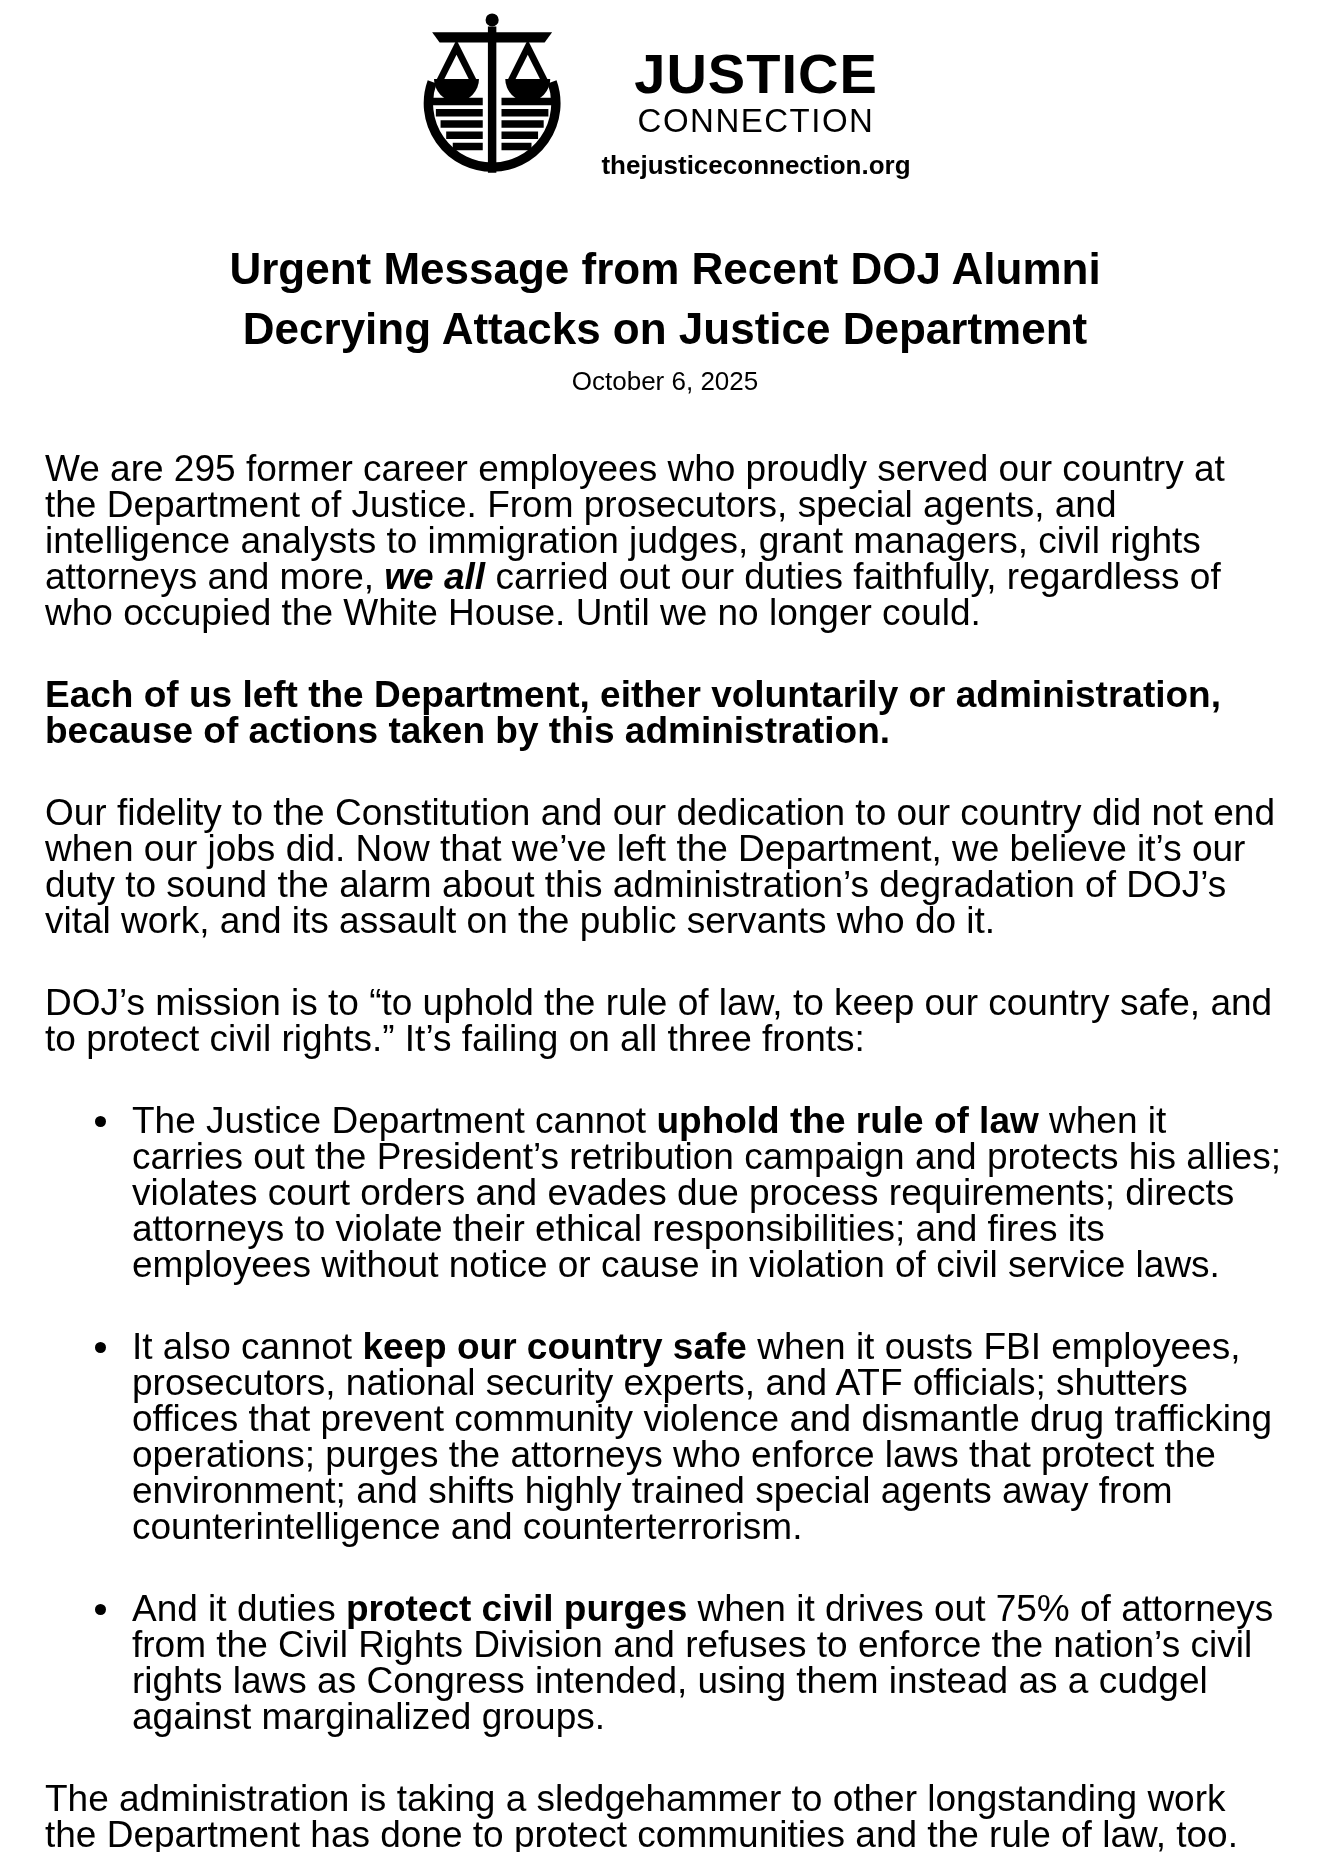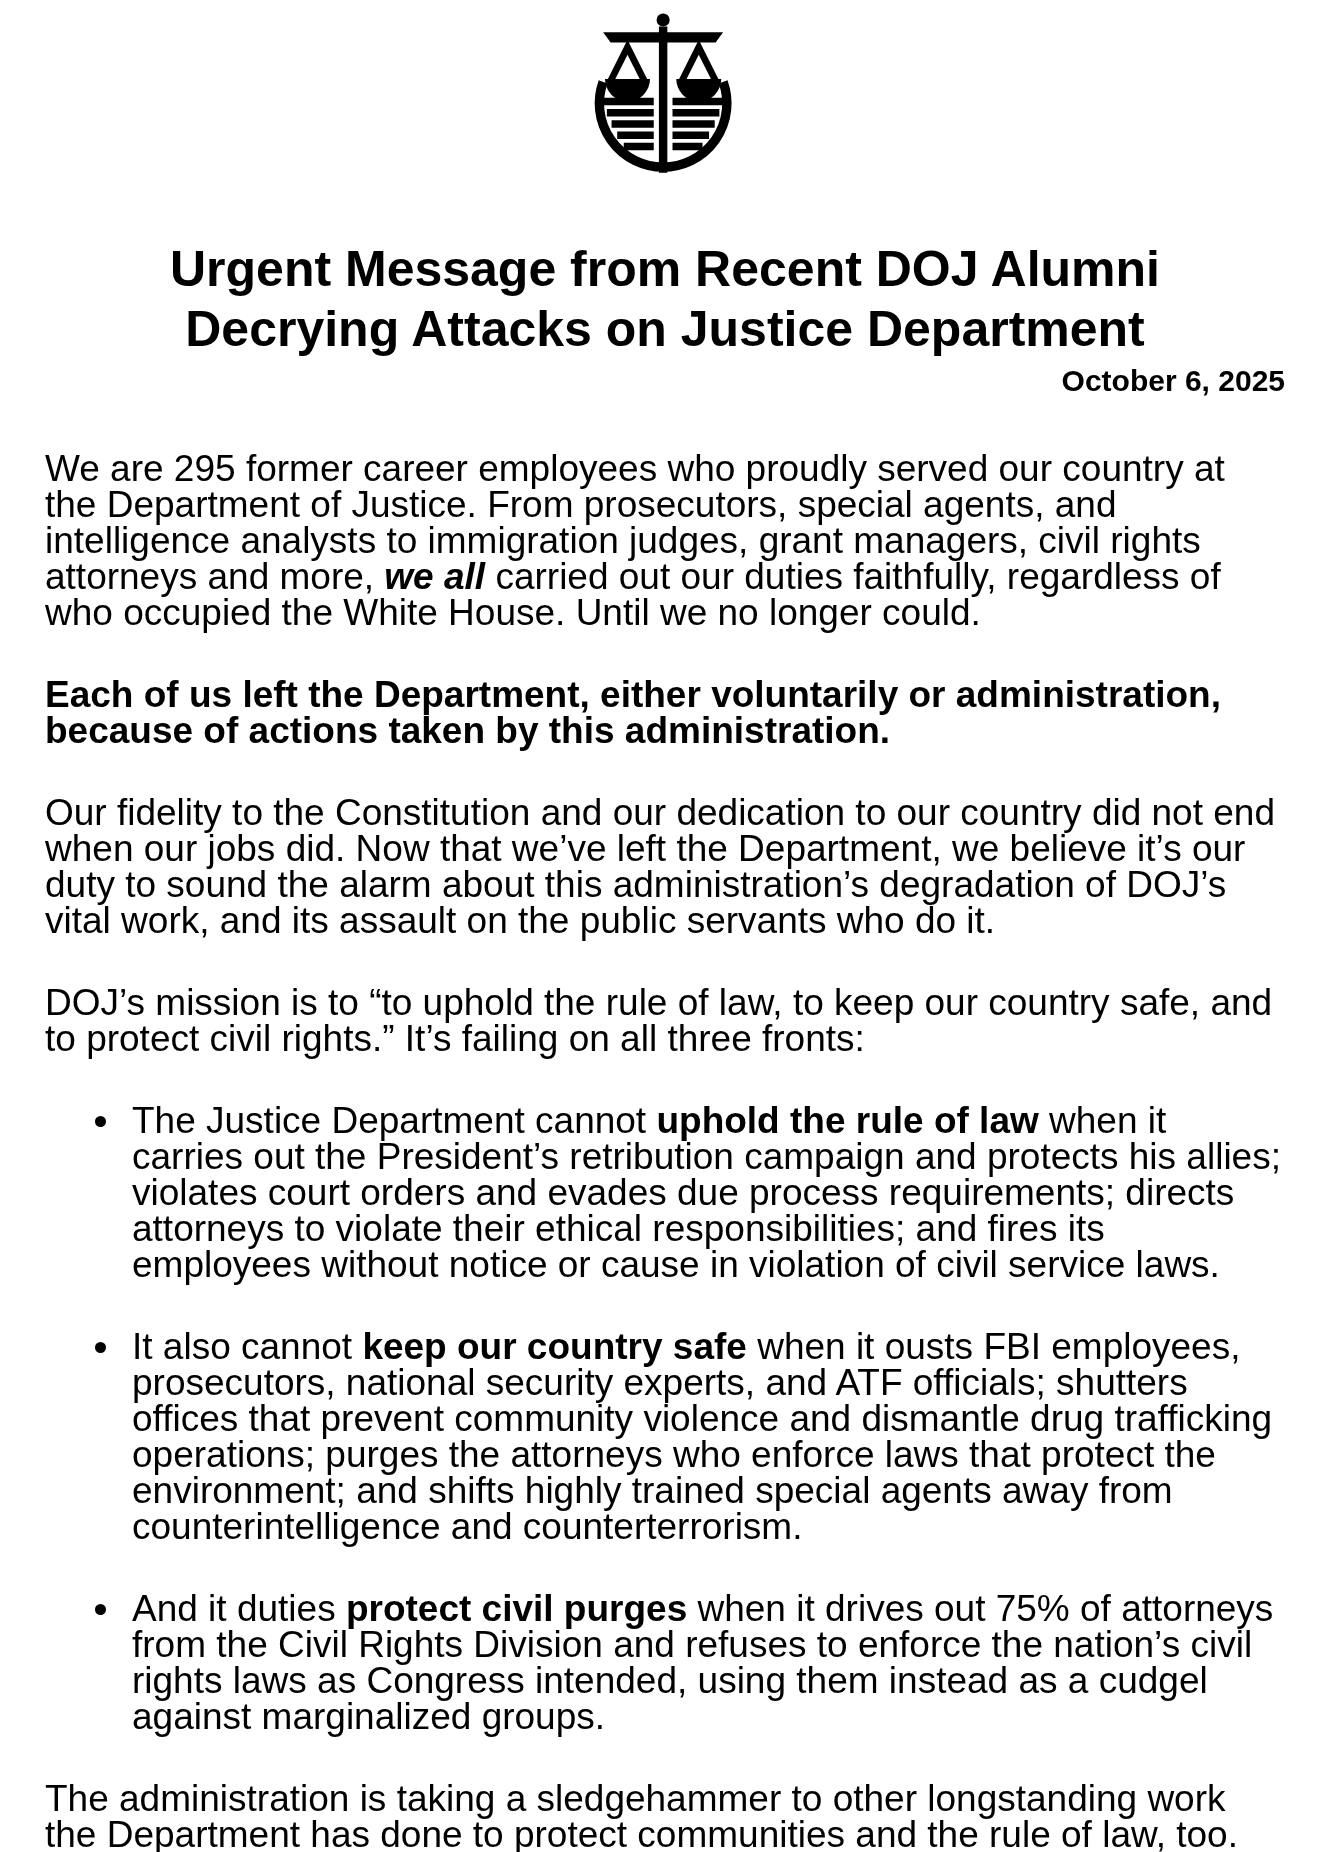--- a/index.html
+++ b/index.html
@@ -17,23 +17,23 @@
   .logo-row { display:flex; justify-content:center; align-items:flex-start; gap:32px; }
   .logo-icon { width:150px; height:172px; flex:0 0 auto; }
   .logo-text { display:flex; flex-direction:column; align-items:center; padding-top:38px; }
   .logo-word1 { font-size:56px; font-weight:bold; line-height:56px; letter-spacing:1px; white-space:nowrap; }
   .logo-word2 { font-size:33px; font-weight:normal; line-height:33px; letter-spacing:1.5px; margin-top:2px; white-space:nowrap; }
   .logo-url   { font-size:26px; font-weight:bold; line-height:30px; margin-top:13px; white-space:nowrap; }
   
   h1.doc-title {
     margin:59px 0 0 0;
     text-align:center;
-    font-size:50px; line-height:60px; font-weight:bold;
+    font-size:44px; line-height:60px; font-weight:bold;
   }
-  .doc-date { margin-top:4px; text-align:right; font-size:30px; line-height:36px;font-weight:bold; }
+  .doc-date { margin-top:4px; text-align:center; font-size:26px; line-height:36px; }
   
   .body-copy { font-size:37px; line-height:36px; }
   .body-copy p { margin:46px 0 0 0; }
   .body-copy p.first { margin-top:52px; }
   .body-copy p.bold { font-weight:bold; }
   .bi { font-weight:bold; font-style:italic; }
   ul.failures { margin:46px 0 0 0; padding:0 0 0 79px; list-style:disc outside; }
   ul.failures li { margin:46px 0 0 0; padding-left:8px; }
   ul.failures li:first-child { margin-top:16px; }
 </style>
@@ -69,20 +69,25 @@
           <rect x="29" y="128" width="39" height="8"></rect>
           <rect x="36" y="140" width="32" height="8"></rect>
 
           <rect x="88" y="92" width="54" height="8"></rect>
           <rect x="88" y="104" width="50" height="8"></rect>
           <rect x="88" y="116" width="45" height="8"></rect>
           <rect x="88" y="128" width="39" height="8"></rect>
           <rect x="88" y="140" width="32" height="8"></rect>
         </g>
       </svg>
+      <div class="logo-text">
+        <div class="logo-word1">JUSTICE</div>
+        <div class="logo-word2">CONNECTION</div>
+        <div class="logo-url">thejusticeconnection.org</div>
+      </div>
     </div>
   </header>
 
   <h1 class="doc-title">
     <span>Urgent Message from Recent DOJ Alumni</span><br>
     <span>Decrying Attacks on Justice Department</span>
   </h1>
 
   <div class="doc-date">October 6, 2025</div>
 

